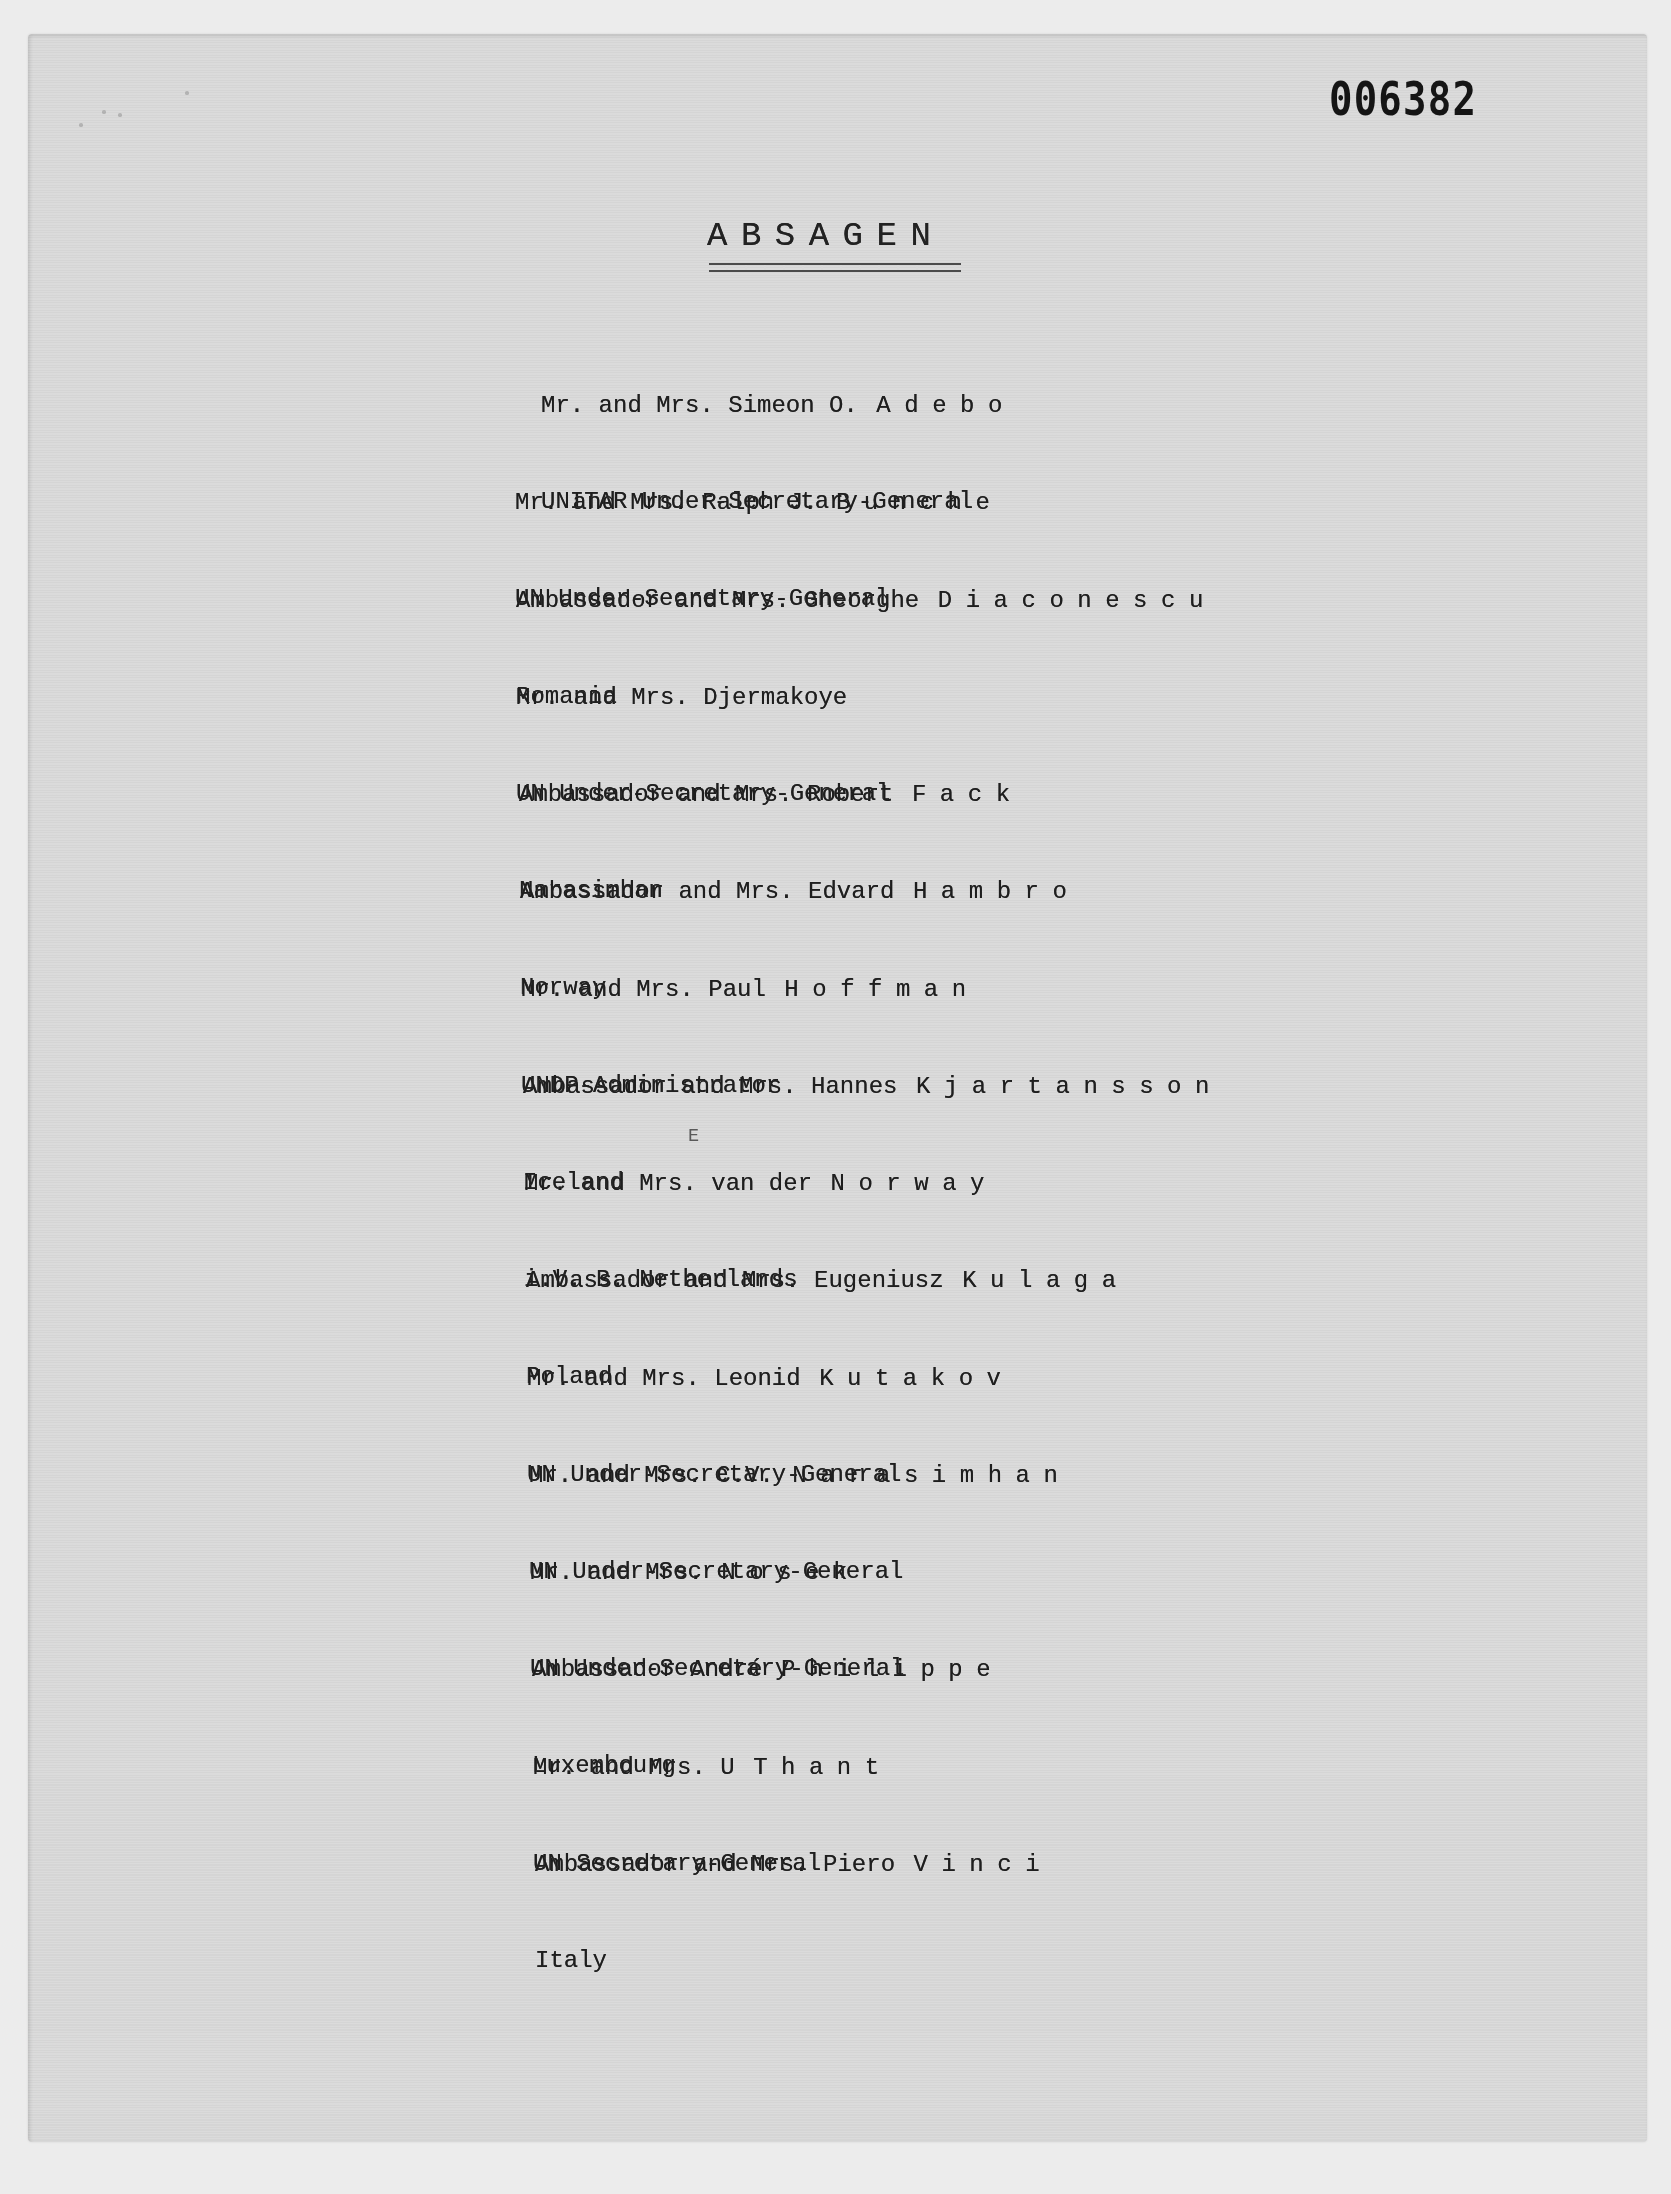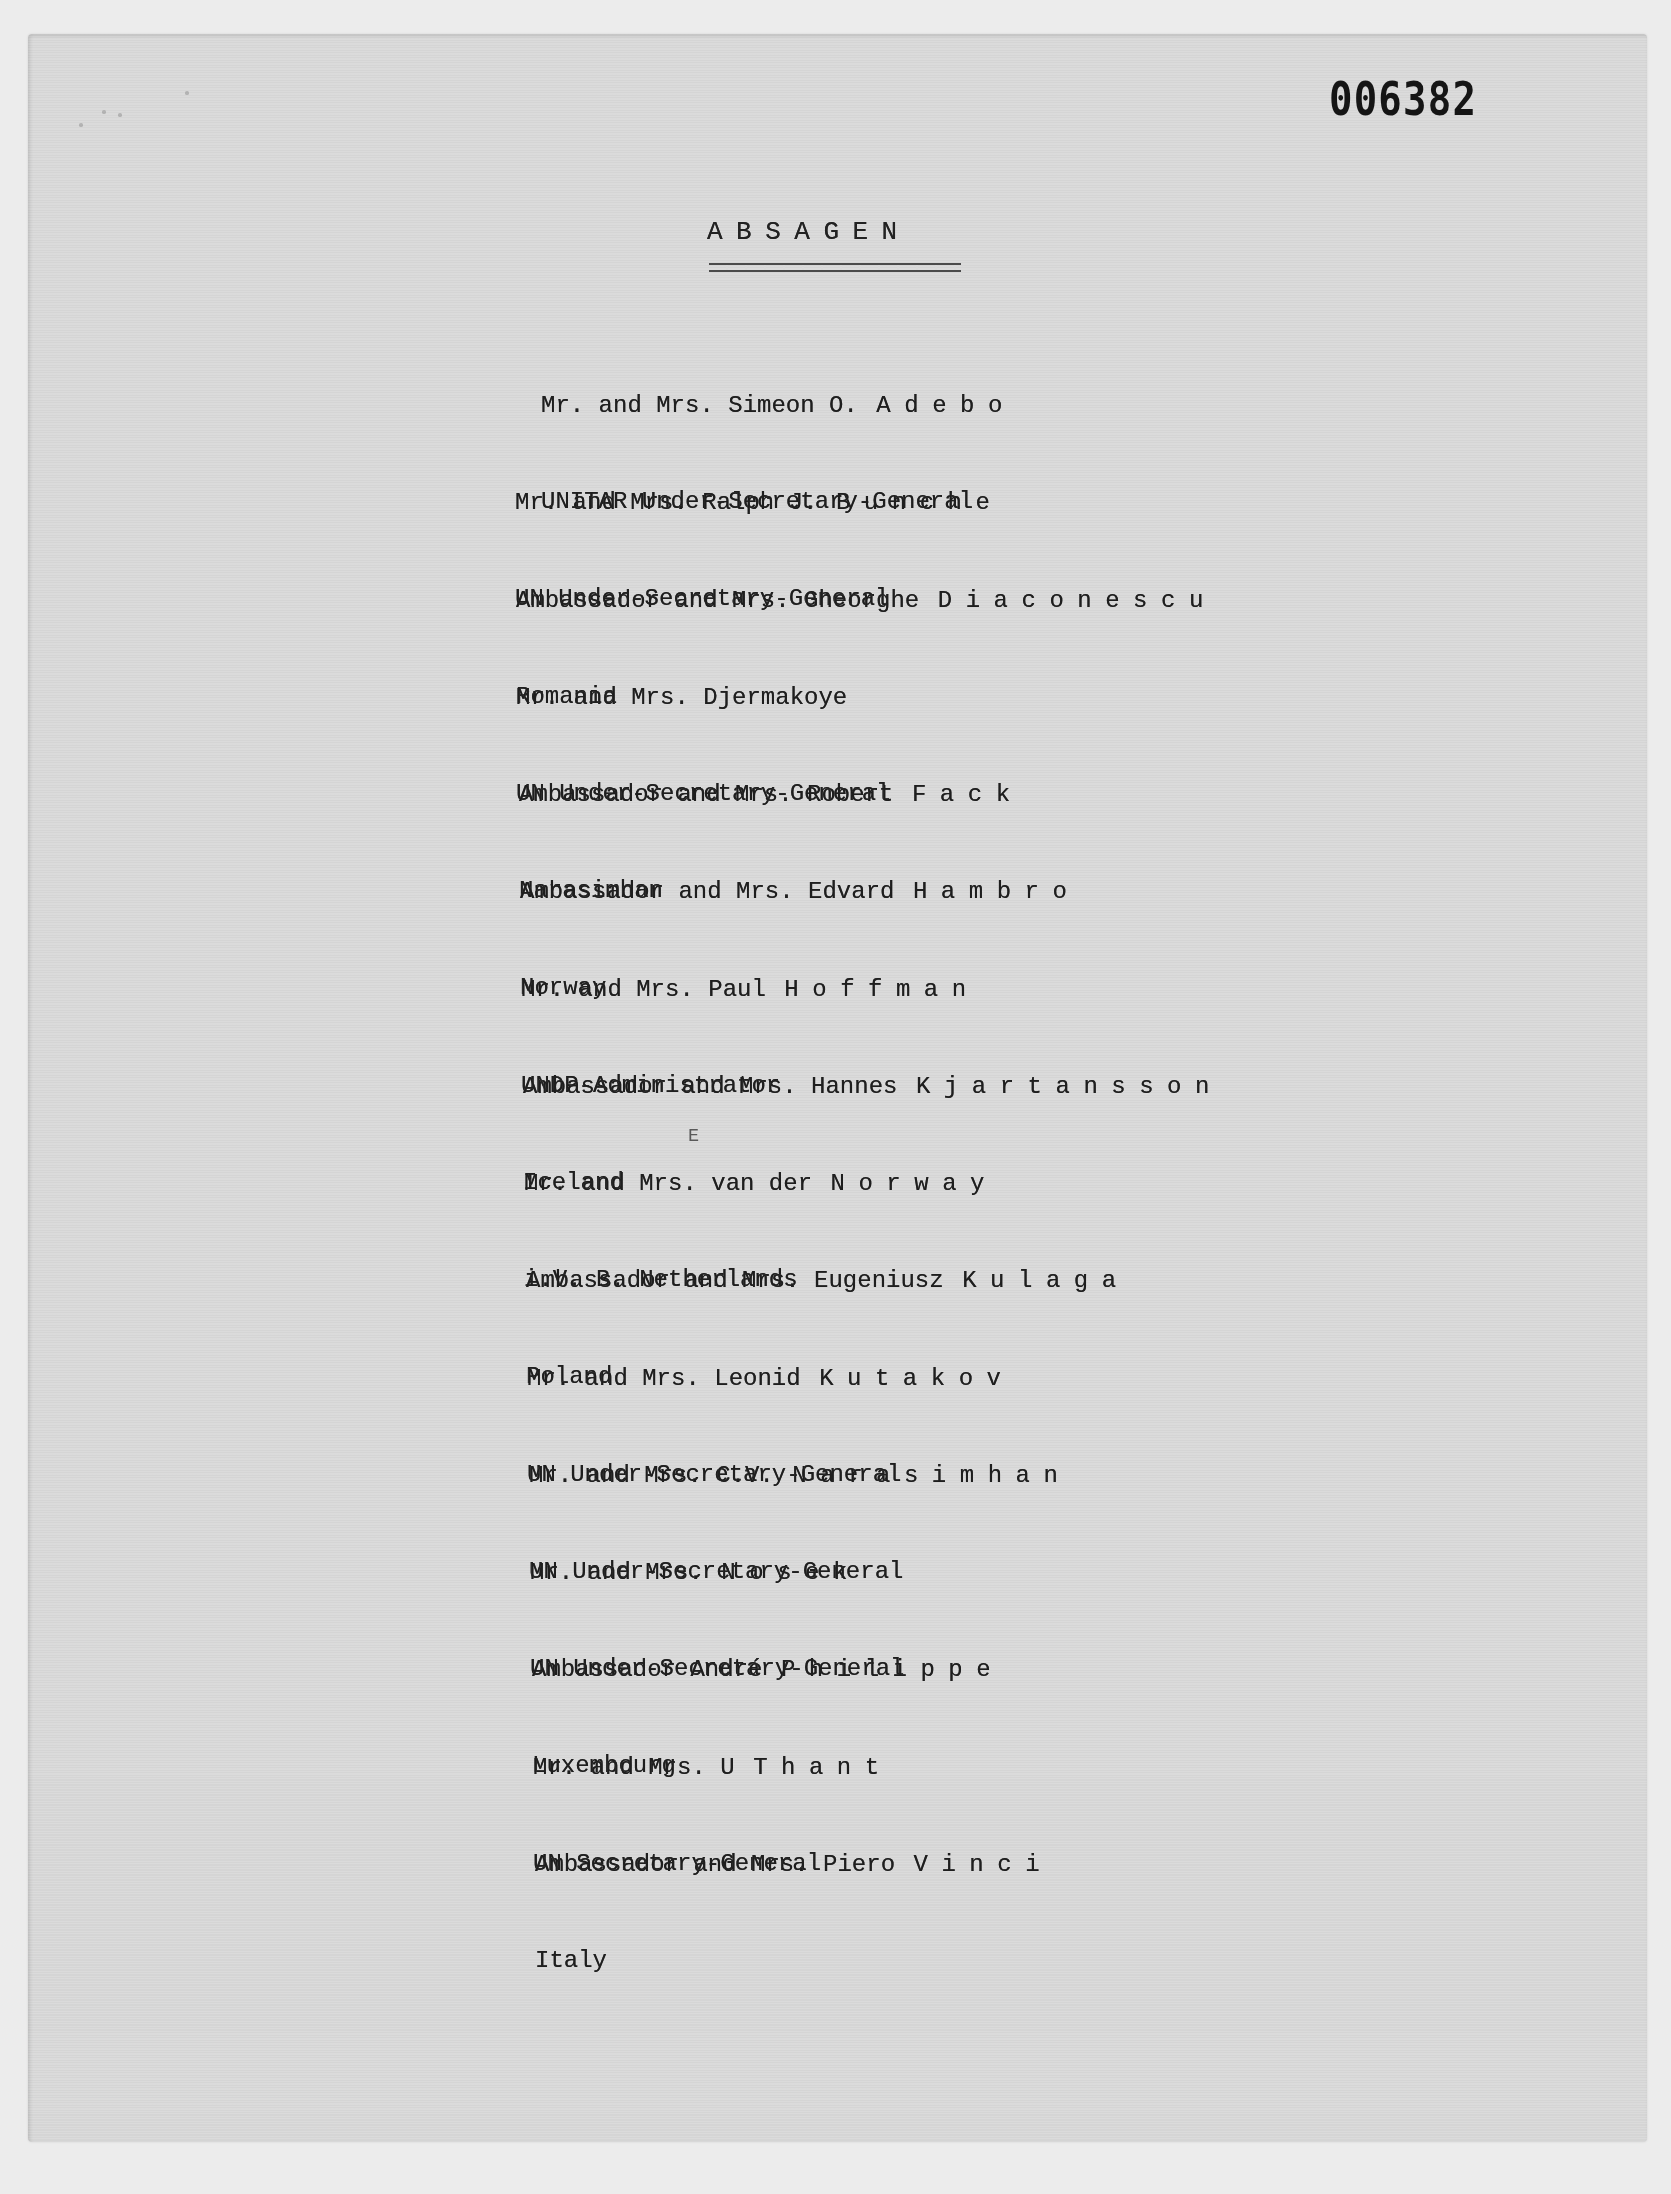--- a/index.html
+++ b/index.html
@@ -36,21 +36,21 @@
       font-size: 39px;
       letter-spacing: 1.2px;
       color: #151515;
       transform: scaleY(1.18);
       transform-origin: left top;
     }
     .title {
       position: absolute;
       left: 707px;
       top: 217px;
-      font-size: 26px;
+      font-size: 34px;
       letter-spacing: 13.5px;
       color: #222;
       text-shadow: 0 0 0.6px #444;
     }
     .title-underline {
       position: absolute;
       left: 709px;
       top: 263px;
       width: 252px;
       height: 8.6px;

